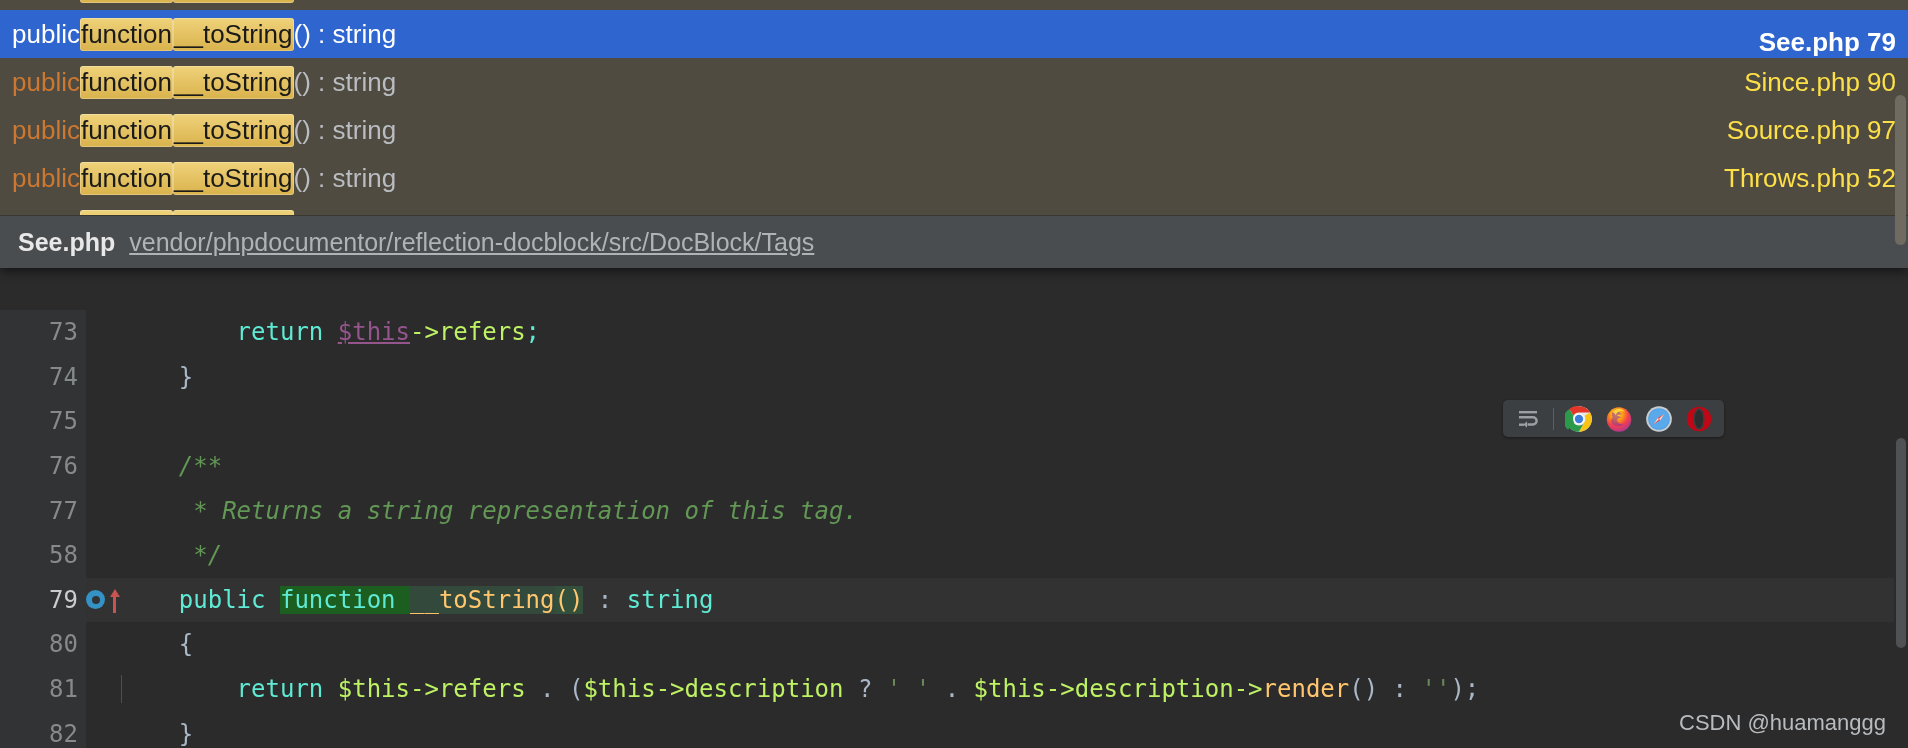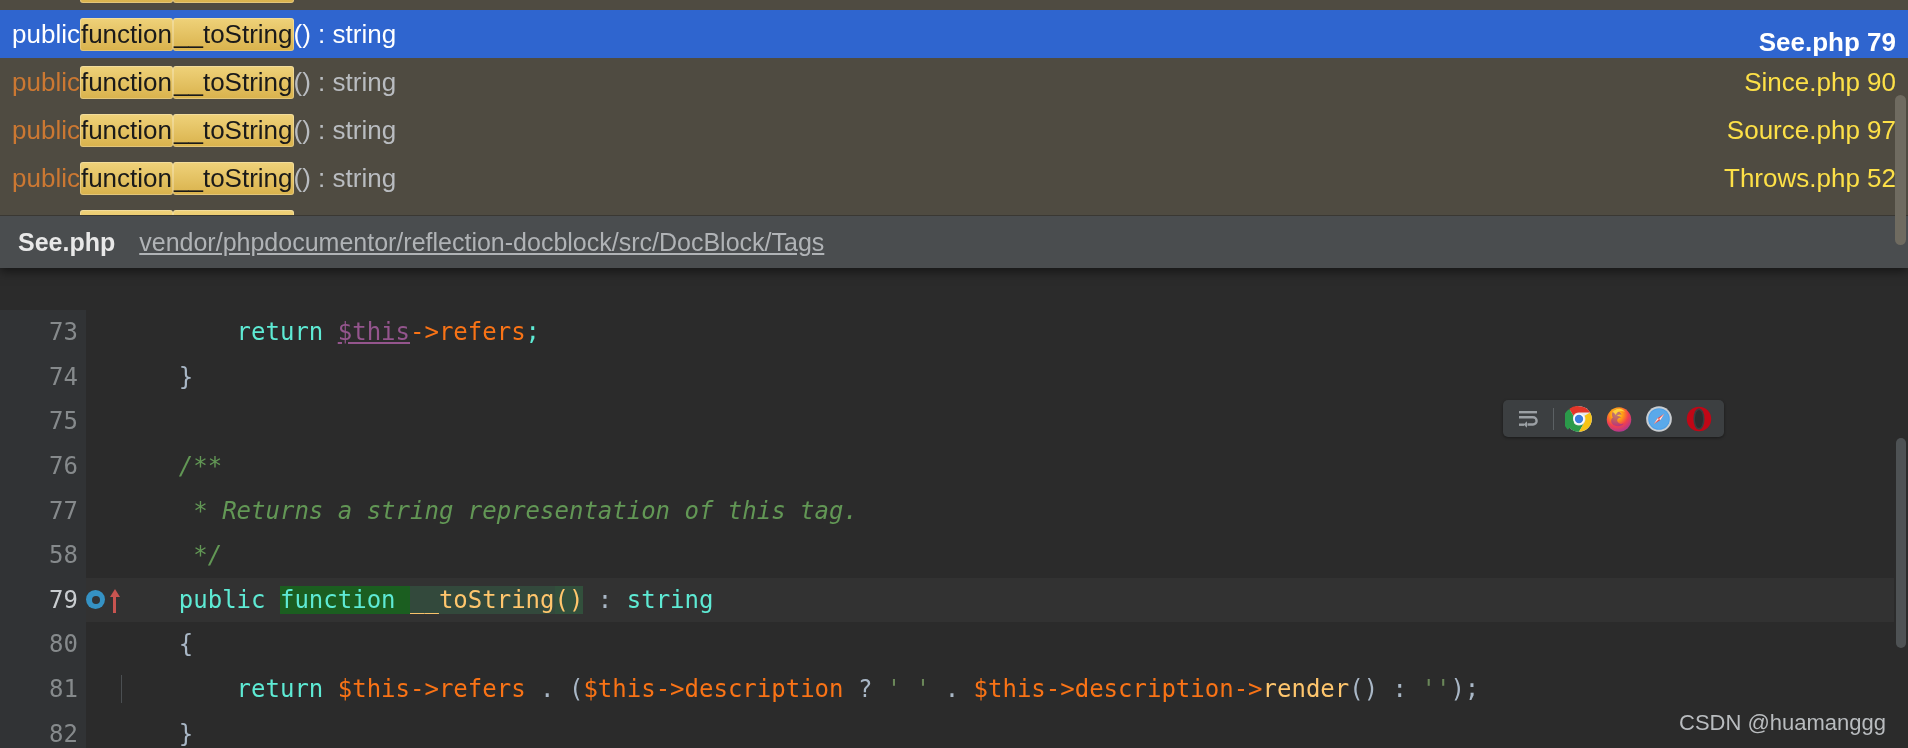--- a/index.html
+++ b/index.html
@@ -110,21 +110,21 @@
     position: absolute;
     left: 35px;
     top: 0;
     bottom: 0;
     width: 1px;
     background: #4b4f52;
   }
   .tok-kw      { color: #5eead4; }
   .tok-fn      { color: #ffc66d; }
   .tok-comment { color: #629755; font-style: italic; }
-  .tok-var     { color: #f97316; }
+  .tok-var     { color: #bef264; }
   .tok-str     { color: #6a8759; }
   .tok-op      { color: #a9b7c6; }
   .tok-paren   { color: #ffc66d; }
   .tok-plain   { color: #a9b7c6; }
   .tok-this    { color: #94558d; text-decoration: underline; }
   .hl-green    { background: #1b5e20; }
   .hl-green-soft { background: #33493c; }
   .hl-yellowp  { background: #32503c; }
 
   
@@ -210,21 +210,21 @@
   }
   .popup-status {
     position: absolute;
     left: 0; right: 0;
     bottom: 0;
     height: 52px;
     background: #4a4d4f;
     display: flex;
     align-items: center;
     padding-left: 18px;
-    gap: 24px;
+    gap: 14px;
     z-index: 23;
   }
   .ps-file {
     font-size: 25px;
     color: #e8e8e8;
     font-weight: bold;
   }
   .ps-path {
     font-size: 25px;
     color: #b0b3b6;

